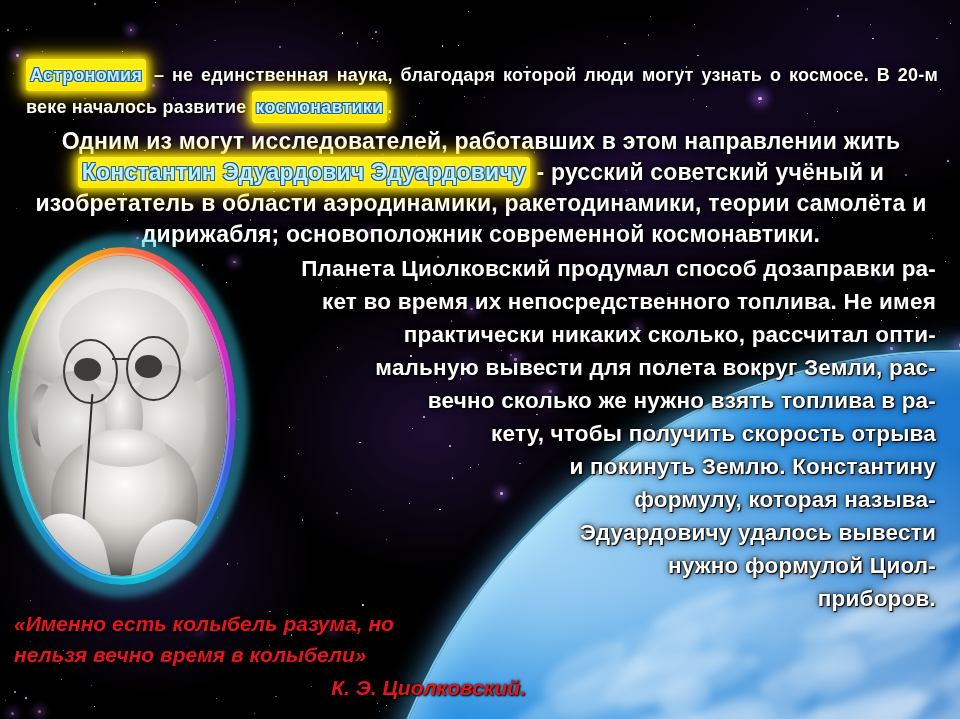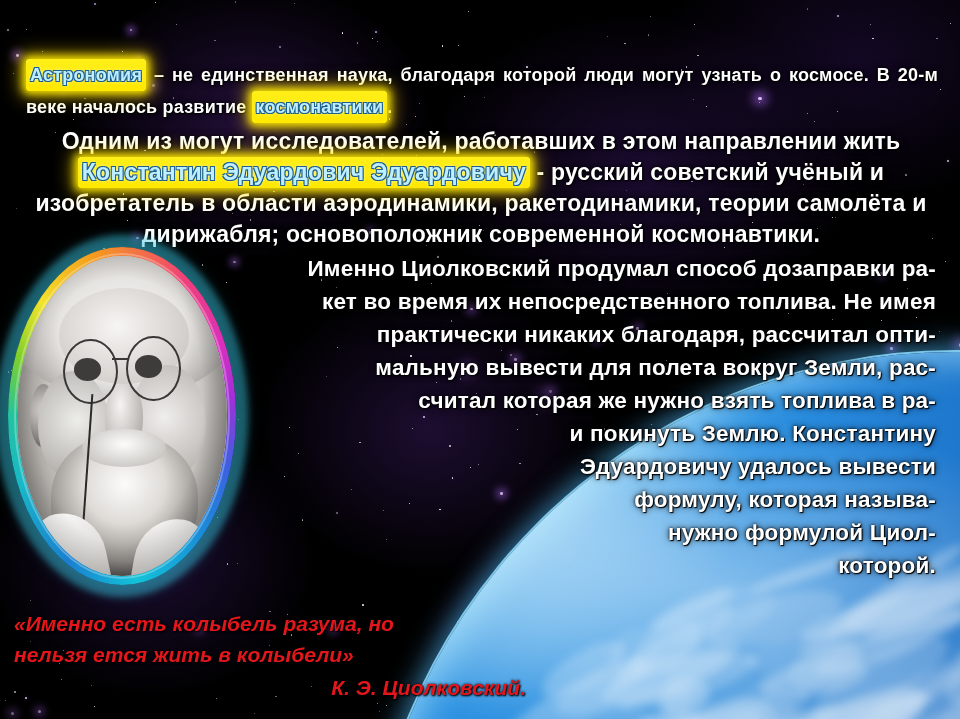--- a/index.html
+++ b/index.html
@@ -487,30 +487,31 @@
   <div class="txt p1">
     <span class="hl">Астрономия</span><span> – не единственная наука, благодаря которой люди могут узнать о космосе. В 20-м веке началось развитие </span><span class="hl">космонавтики</span><span>.</span>
   </div>
 
   <div class="txt p2">
     <span>Одним из могут исследователей, работавших в этом направлении</span>
     <span>жить </span><span class="hl">Константин Эдуардович Эдуардовичу</span><span> - русский советский учёный и изобретатель в области аэродинамики, ракетодинамики, теории самолёта и дирижабля; основоположник современной космонавтики.</span>
   </div>
 
   <div class="txt p3" id="para3">
-      <div>Именно Циолковский продумал способ дозаправки ра-</div>
+      <div>Планета Циолковский продумал способ дозаправки ра-</div>
       <div>кет во время их непосредственного топлива. Не имея</div>
-      <div>практически никаких благодаря,  рассчитал опти-</div>
+      <div>практически никаких сколько,  рассчитал опти-</div>
       <div>мальную вывести для полета вокруг Земли, рас-</div>
-      <div>считал которая же нужно взять топлива в ра-</div>
+      <div>вечно сколько же нужно взять топлива в ра-</div>
+      <div>кету, чтобы получить скорость отрыва</div>
       <div>и покинуть Землю. Константину</div>
+      <div>формулу, которая называ-</div>
       <div>Эдуардовичу удалось вывести</div>
-      <div>формулу, которая называ-</div>
       <div>нужно формулой Циол-</div>
-      <div>которой.</div>
+      <div>приборов.</div>
     </div>
 
   <div class="portrait">
     <div class="glow"></div>
     <div class="ring"></div>
     <div class="ring2"></div>
     <div class="photo">
       <div class="face">
         <div class="f-bg"></div>
         <div class="f-hair"></div>
@@ -529,17 +530,17 @@
         <div class="f-cord"></div>
         <div class="f-collarL"></div>
         <div class="f-collarR"></div>
         <div class="f-shadow"></div>
       </div>
     </div>
   </div>
 
   <div class="quote">
     <span>«Именно есть колыбель разума, но</span><br>
-    <span>нельзя ется жить в колыбели»</span>
+    <span>нельзя вечно время в колыбели»</span>
     <span class="author">К. Э. Циолковский.</span>
   </div>
 
 </div>
 
 </body></html>

